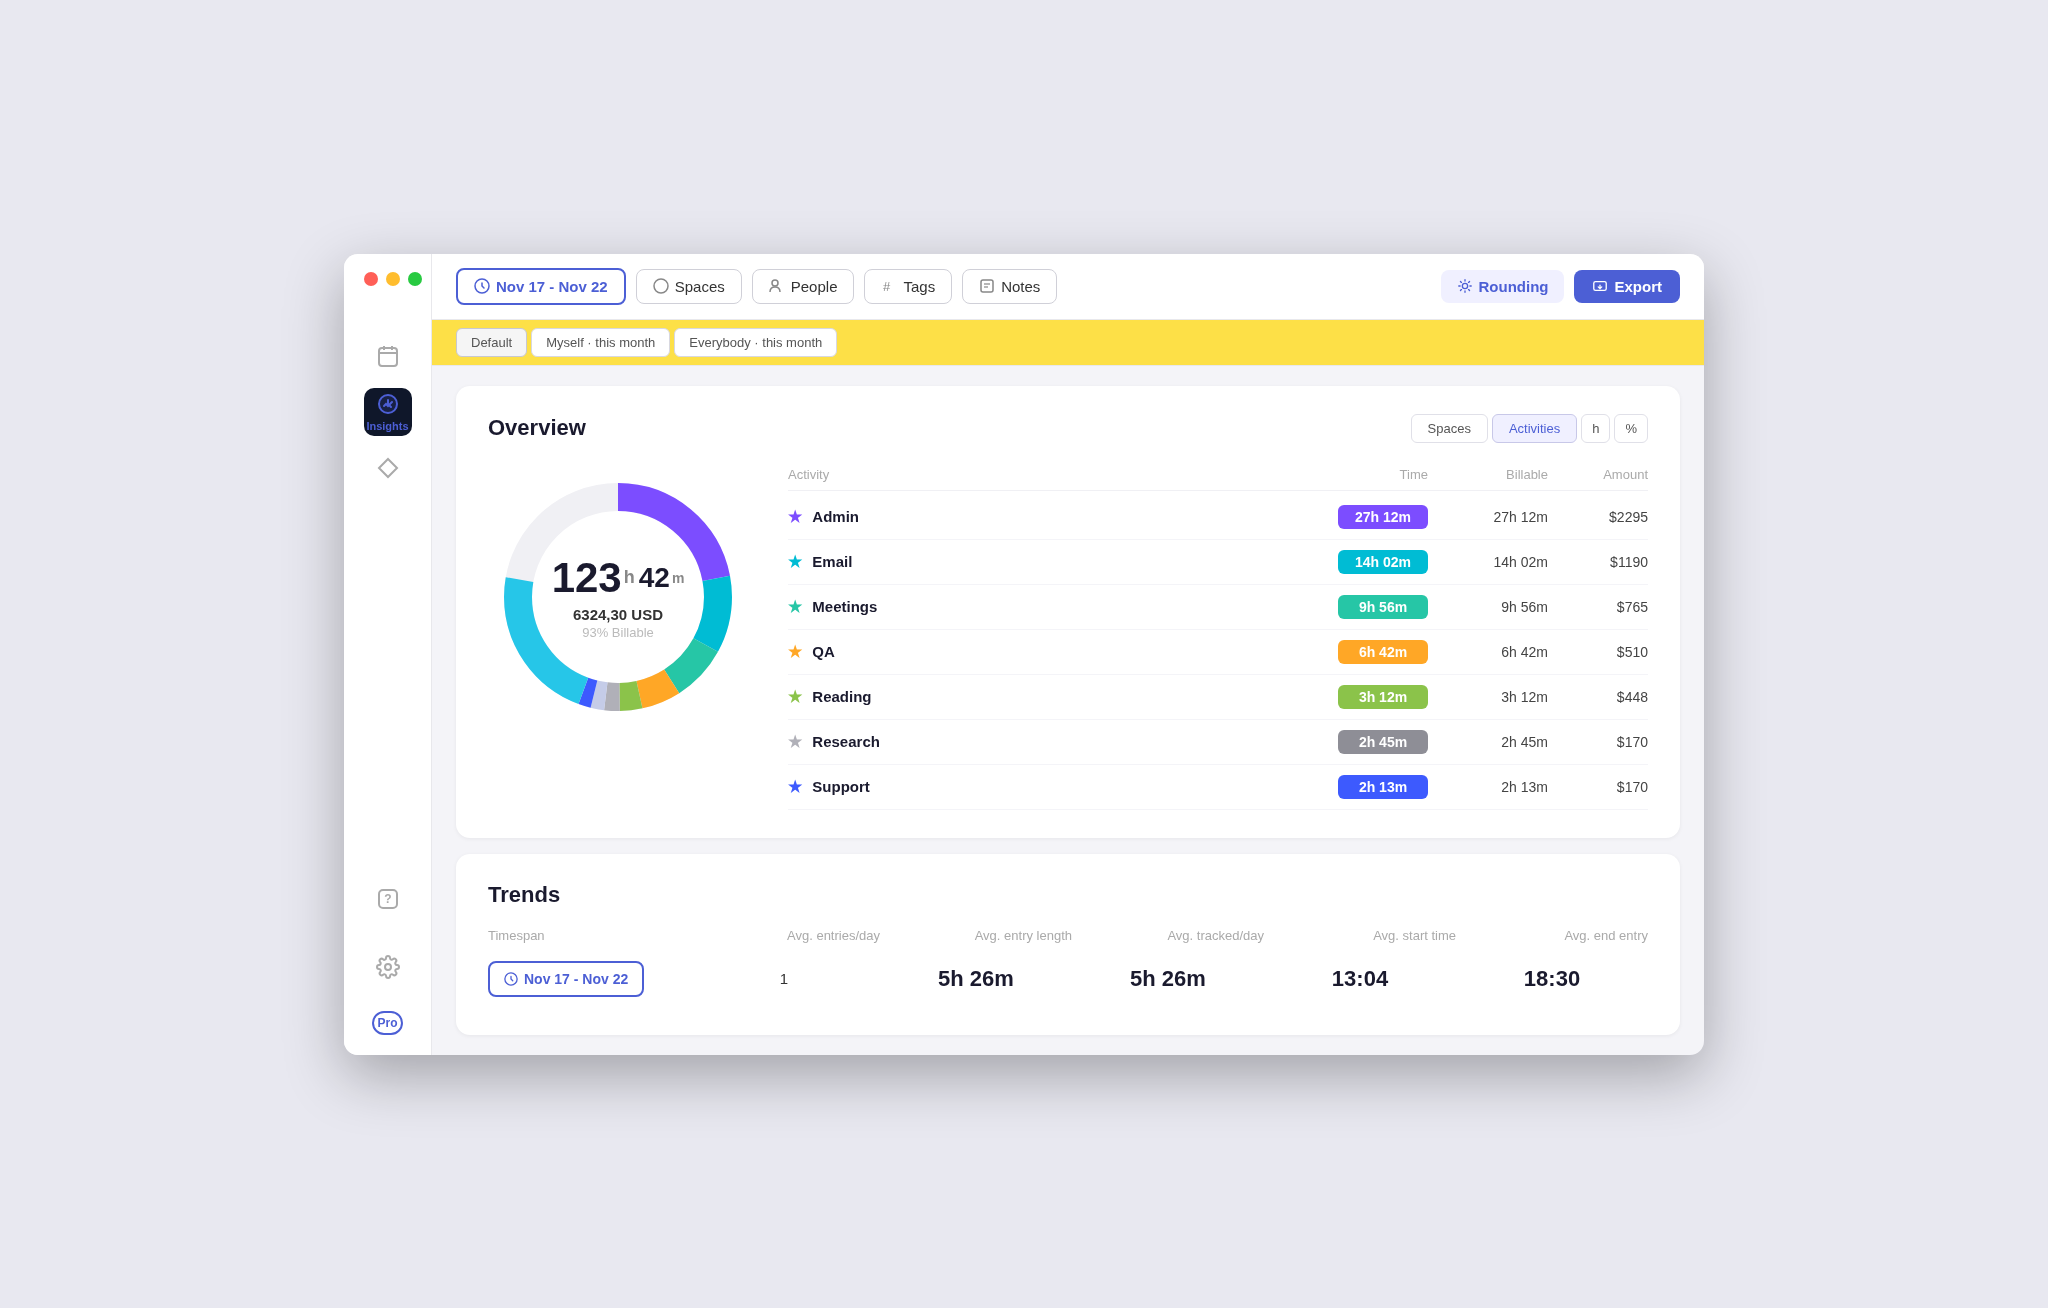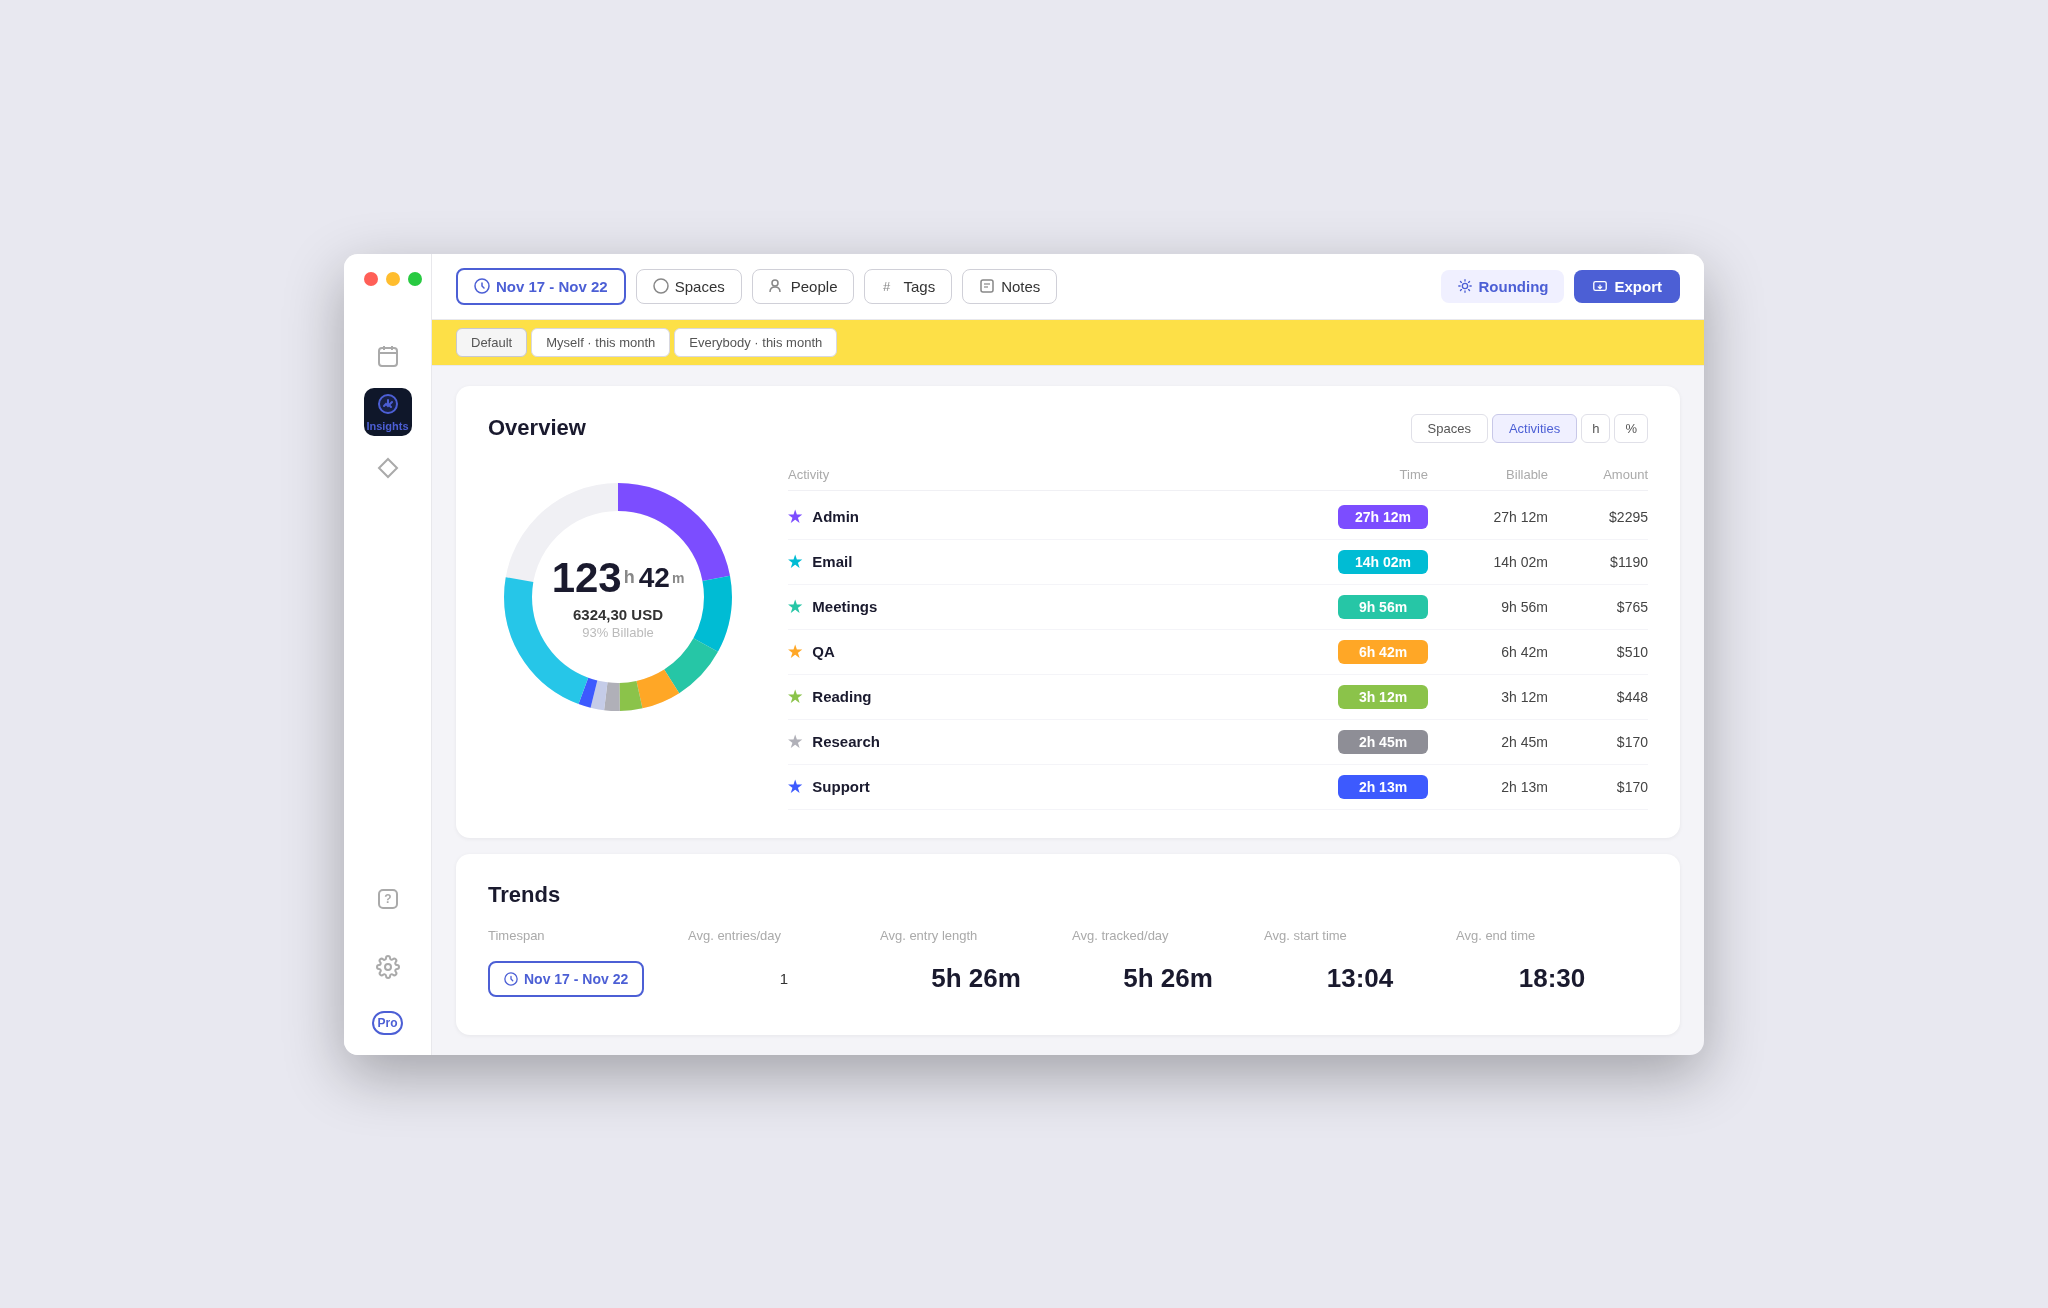--- a/index.html
+++ b/index.html
@@ -299,21 +299,21 @@
     }
     .trends-header {
       display: grid;
       grid-template-columns: 200px 1fr 1fr 1fr 1fr 1fr;
       padding-bottom: 8px;
     }
     .trends-header-cell {
       font-size: 13px;
       color: #aaa;
       font-weight: 500;
-      text-align: left;
+      text-align: right;
     }
     .trends-header-cell:first-child { text-align: left; }
     .trends-row {
       display: grid;
       grid-template-columns: 200px 1fr 1fr 1fr 1fr 1fr;
       align-items: center;
       padding: 10px 0;
     }
     .trends-date-btn {
       display: flex;
@@ -328,21 +328,21 @@
       cursor: pointer;
       background: #fff;
     }
     .trends-value {
       text-align: center;
       font-size: 15px;
       font-weight: 500;
       color: #333;
     }
     .trends-value.bold {
-      font-size: 26px;
+      font-size: 22px;
       font-weight: 800;
       color: #1a1a2e;
     }
   </style>
 </head>
 <body>
 
 <div class="window">
 
   <div class="sidebar">
@@ -597,21 +597,21 @@
       </div>
 
       <div class="card">
         <div class="trends-title">Trends</div>
         <div class="trends-header">
           <div class="trends-header-cell" style="text-align:left;">Timespan</div>
           <div class="trends-header-cell">Avg. entries/day</div>
           <div class="trends-header-cell">Avg. entry length</div>
           <div class="trends-header-cell">Avg. tracked/day</div>
           <div class="trends-header-cell">Avg. start time</div>
-          <div class="trends-header-cell">Avg. end time</div>
+          <div class="trends-header-cell">Avg. end entry</div>
         </div>
         <div class="trends-row">
           <div>
             <button class="trends-date-btn">
               <svg viewBox="0 0 16 16" fill="none" width="14" height="14">
                 <circle cx="8" cy="8" r="7" stroke="#4c5fd5" stroke-width="1.5"></circle>
                 <path d="M8 5v3l2 2" stroke="#4c5fd5" stroke-width="1.5" stroke-linecap="round"></path>
               </svg>
               <span>Nov 17 - Nov 22</span>
             </button>

